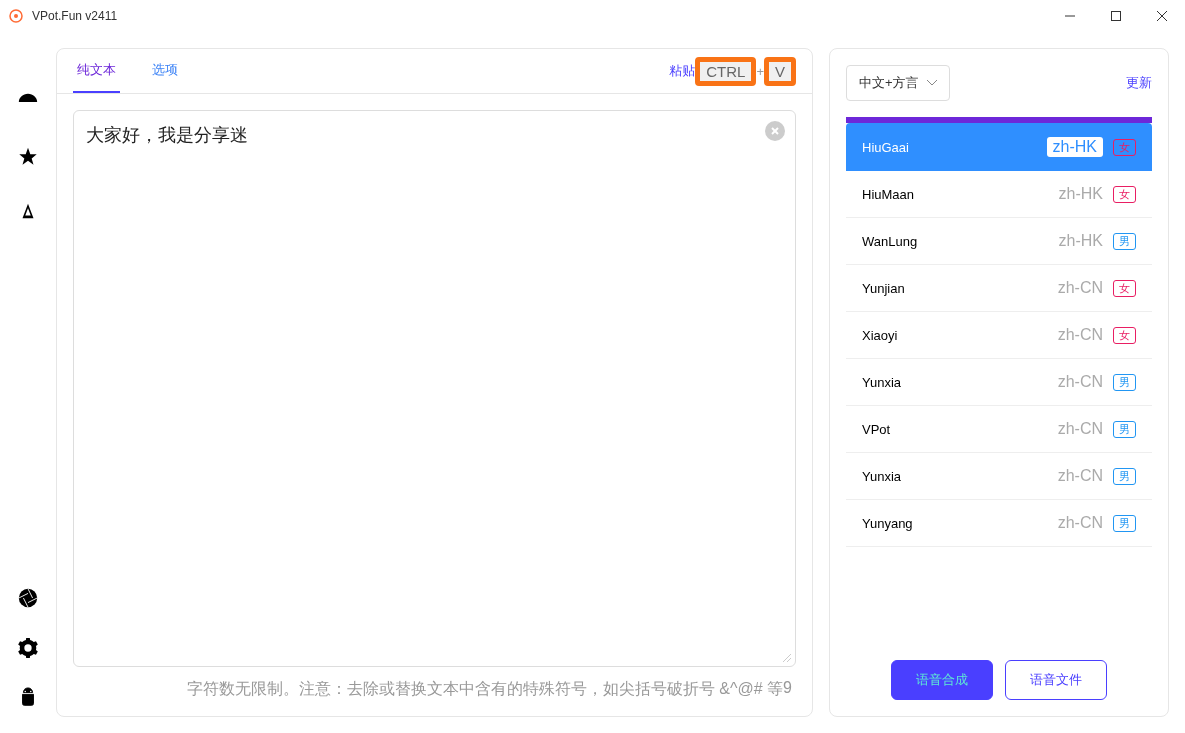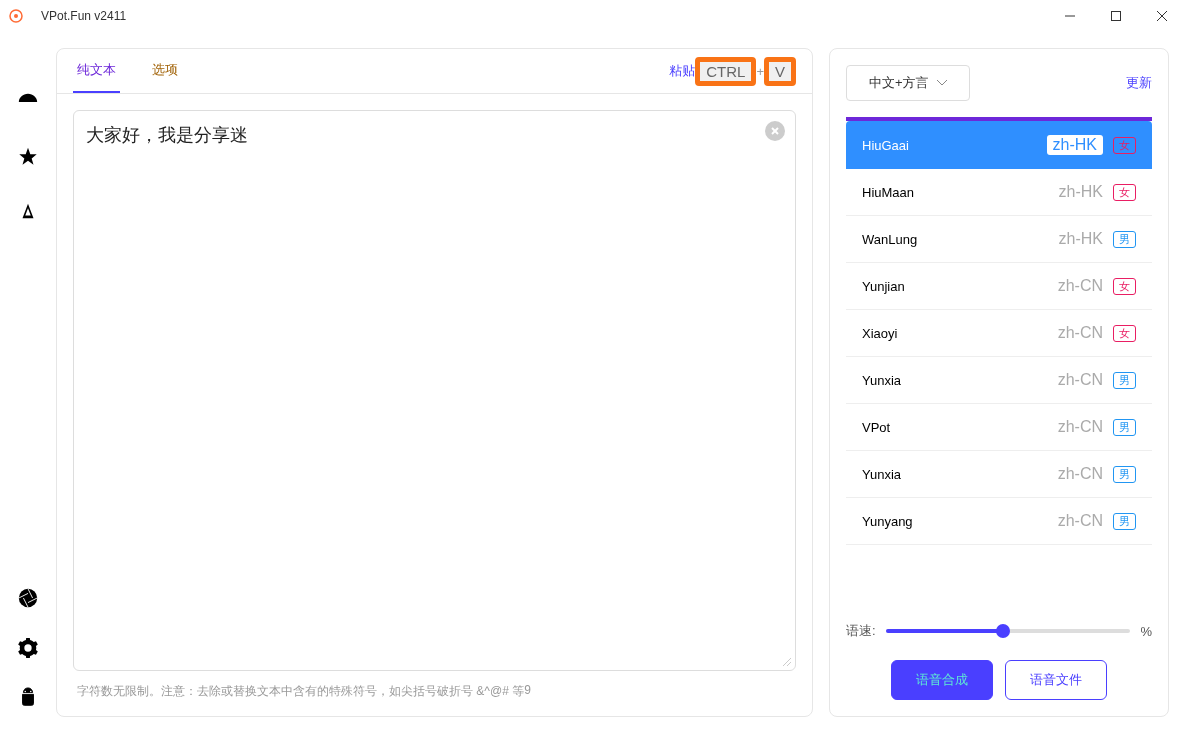--- a/index.html
+++ b/index.html
@@ -1,54 +1,54 @@
 <!DOCTYPE html>
 <html><head>
 <meta charset="utf-8">
 <style>
 * { box-sizing: border-box; margin: 0; padding: 0; font-family: "Microsoft YaHei", -apple-system, sans-serif; }
 body { width: 1185px; height: 733px; background: #fff; overflow: hidden; }
 
 .titlebar { height: 32px; display: flex; align-items: center; justify-content: space-between; padding: 0 0 0 8px; background: #fff; }
-.titlebar-left { display: flex; align-items: center; gap: 17px; }
+.titlebar-left { display: flex; align-items: center; gap: 8px; }
 .app-icon { width: 16px; height: 16px; }
 .app-title { font-size: 12px; color: #333; }
 .titlebar-right { display: flex; }
 .win-btn { width: 46px; height: 32px; display: flex; align-items: center; justify-content: center; background: transparent; border: none; color: #333; font-size: 10px; }
 
 .app-body { display: flex; height: calc(733px - 32px); }
 .sidebar { width: 56px; display: flex; flex-direction: column; align-items: center; padding-top: 60px; gap: 32px; background: #fff; }
 .sidebar-bottom { margin-top: auto; padding-bottom: 24px; display: flex; flex-direction: column; gap: 28px; align-items: center; }
 .sidebar-icon { width: 22px; height: 22px; color: #000; }
 
 .content { flex: 1; display: flex; gap: 16px; padding: 16px 16px 16px 0; }
 
 .left-panel { flex: 1; background: #fff; border-radius: 8px; border: 1px solid #e6e6e6; display: flex; flex-direction: column; }
 .tabs-row { display: flex; align-items: center; justify-content: space-between; border-bottom: 1px solid #e6e6e6; padding: 0 16px; }
 .tabs { display: flex; gap: 28px; }
-.tab { padding: 12px 4px; font-size: 13px; color: #a16207; border-bottom: 2px solid transparent; }
+.tab { padding: 12px 4px; font-size: 13px; color: #3b82f6; border-bottom: 2px solid transparent; }
 .tab.active { color: #6d28d9; border-bottom-color: #4a3fff; }
 .paste-area { display: flex; align-items: center; color: #4a3fff; font-size: 13px; }
 .kbd { background: #f0f0f0; border: 5px solid #f97316; border-radius: 4px; padding: 1px 6px; font-size: 15px; color: #666; }
 .plus { color: #999; }
 
 .text-wrap { flex: 1; padding: 16px; position: relative; display: flex; flex-direction: column; }
 .textarea-box { flex: 1; border: 1px solid #ddd; border-radius: 6px; padding: 12px 40px 12px 12px; position: relative; }
 .mock-text { font-size: 18px; color: #222; white-space: pre-wrap; }
 .clear-btn { position: absolute; top: 10px; right: 10px; width: 20px; height: 20px; border-radius: 50%; background: #ccc; color: #fff; display: flex; align-items: center; justify-content: center; font-size: 12px; border: none; }
 .resize-handle { position: absolute; bottom: 4px; right: 4px; width: 10px; height: 10px; }
 
-.hint-row { display: flex; justify-content: flex-start; padding: 12px 4px 0; font-size: 12px; color: #999; }
+.hint-row { display: flex; justify-content: flex-end; padding: 12px 4px 0; font-size: 16px; color: #999; }
 
 .right-panel { width: 340px; background: #fff; border-radius: 8px; border: 1px solid #e6e6e6; display: flex; flex-direction: column; padding: 16px; }
 .rp-header { display: flex; align-items: center; justify-content: space-between; margin-bottom: 16px; }
-.lang-select { border: 1px solid #ddd; border-radius: 4px; padding: 8px 22px; display: flex; align-items: center; gap: 8px; font-size: 13px; color: #333; background: #fff; }
+.lang-select { border: 1px solid #ddd; border-radius: 4px; padding: 8px 12px; display: flex; align-items: center; gap: 8px; font-size: 13px; color: #333; background: #fff; }
 .update-link { color: #4a3fff; font-size: 13px; }
 
-.voice-list { flex: 1; overflow-y: auto; border-top: 4px solid #6d28d9; }
+.voice-list { flex: 1; overflow-y: auto; border-top: 6px solid #6d28d9; }
 .voice-item { display: flex; align-items: center; justify-content: space-between; padding: 14px 16px; border-bottom: 1px solid #eee; font-size: 13px; }
 .voice-item.active { background: #2f8fff; color: #fff; border-bottom: none; border-radius: 4px 4px 0 0; }
 .voice-name { font-weight: 500; }
 .voice-meta { display: flex; align-items: center; gap: 10px; }
 .locale { font-size: 16px; color: #aaa; }
 .voice-item.active .locale { background: #fff; color: #2f8fff; border-radius: 3px; padding: 1px 6px; }
 .gender { border: 1px solid; border-radius: 3px; padding: 0 5px; font-size: 11px; }
 .gender.f { color: #e91e63; border-color: #e91e63; }
 .gender.m { color: #2196f3; border-color: #2196f3; }
 .voice-item.active .gender.f { color: #e91e63; border-color: #e91e63; background: transparent; }
@@ -224,27 +224,19 @@
             </span>
           </div>
           <div class="voice-item">
             <span class="voice-name">Yunyang</span>
             <span class="voice-meta">
               <span class="locale">zh-CN</span>
               <span class="gender m">男</span>
             </span>
           </div>
         </div>
-      <div class="speed-row">
-        <span>语速:</span>
-        <div class="slider-wrap">
-          <div class="slider-fill"></div>
-          <div class="slider-thumb"></div>
-        </div>
-        <span>%</span>
-      </div>
       <div class="action-row">
         <button class="btn btn-primary">语音合成</button>
         <button class="btn btn-outline">语音文件</button>
       </div>
     </div>
   </div>
 </div>
 
 </body></html>

